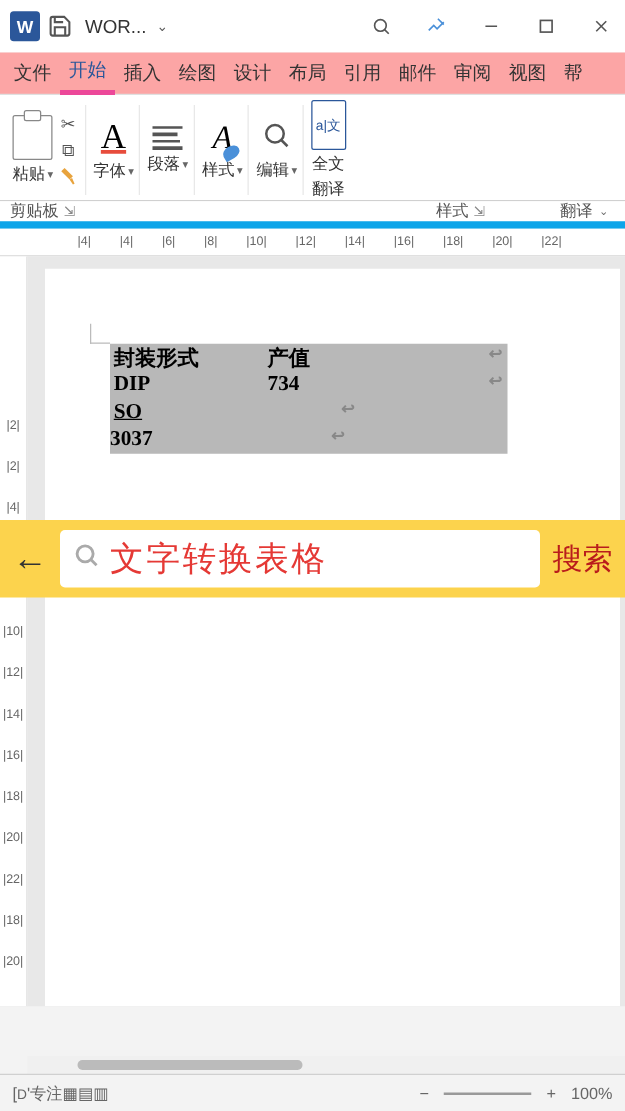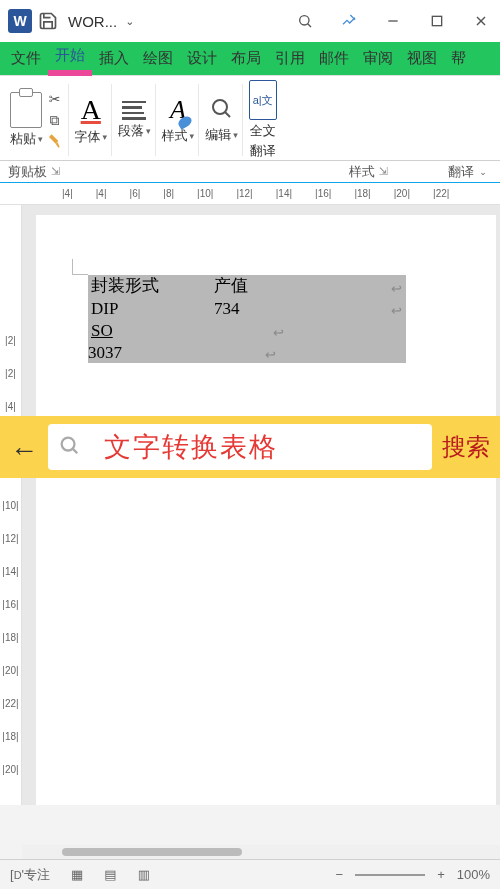--- a/index.html
+++ b/index.html
@@ -61,39 +61,39 @@
       font-size: 16px;
       width: 22px;
       height: 22px;
       display: flex;
       align-items: center;
       justify-content: center;
     }
     .title-btn svg { width: 16px; height: 16px; }
     .menubar {
       height: 34px;
-      background: #22c55e;
+      background: #fca5a5;
       display: flex;
       align-items: center;
       padding: 0 4px;
       border-bottom: 1px solid #e0e0e0;
       font-size: 15px;
       color: #333;
     }
     .menu-item {
       padding: 0 7px;
       height: 34px;
       display: flex;
       align-items: center;
       white-space: nowrap;
     }
     .menu-item.active {
       color: #2b579a;
       font-weight: 500;
-      border-bottom: 6px solid #ec4899;
+      border-bottom: 4px solid #ec4899;
     }
     .ribbon {
       background: #fff;
       padding: 8px 6px 4px;
       border-bottom: 1px solid #d0d0d0;
       display: flex;
       gap: 2px;
     }
     .ribbon-group {
       display: flex;
@@ -196,21 +196,21 @@
       position: relative;
     }
     .ribbon-sublabel-row {
       height: 22px;
       background: #fff;
       display: flex;
       font-size: 13px;
       color: #555;
       padding: 0 8px;
       align-items: center;
-      border-bottom: 1px solid #0ea5e9;
+      border-bottom: 6px solid #0ea5e9;
     }
     .sublabel {
       display: flex;
       align-items: center;
       gap: 4px;
     }
     .launcher { font-size: 11px; color: #888; }
     .spacer { flex: 1; }
     .ruler-h {
       height: 22px;
@@ -260,21 +260,21 @@
       border-left: 1px solid #bbb;
       border-bottom: 1px solid #bbb;
     }
     .sel-table {
       background: #b8b8b8;
       font-family: "Times New Roman", serif;
       font-size: 17px;
       color: #000;
       width: 318px;
     }
-    .sel-row { display: flex; height: 22px; align-items: flex-end; }
+    .sel-row { display: flex; height: 22px; align-items: flex-start; font-weight: bold; }
     .sel-c1 { width: 126px; padding-left: 3px; }
     .sel-c2 { width: 118px; }
     .sel-c3 { width: 74px; display:flex; align-items:center; }
     .ret { color: #888; font-size: 13px; margin-left: auto; padding-right: 4px;}
     .search-overlay {
       position: absolute;
       top: 416px;
       left: 0;
       width: 500px;
       height: 62px;
@@ -290,21 +290,21 @@
       font-weight: bold;
     }
     .search-box {
       flex: 1;
       background: #fff;
       height: 46px;
       border-radius: 4px;
       display: flex;
       align-items: center;
       padding: 0 10px;
-      gap: 24px;
+      gap: 8px;
     }
     .search-ico { color: #999; font-size: 20px; }
     .search-text {
       font-size: 27px;
       color: #e53935;
       font-weight: 500;
       letter-spacing: 2px;
     }
     .search-btn {
       font-size: 24px;
@@ -316,21 +316,21 @@
       left: 0;
       width: 500px;
       height: 30px;
       background: #f3f3f3;
       border-top: 1px solid #d0d0d0;
       display: flex;
       align-items: center;
       padding: 0 10px;
       font-size: 13px;
       color: #666;
-      gap: 21px;
+      gap: 0;
     }
     .status-right {
       margin-left: auto;
       display: flex;
       align-items: center;
       gap: 12px;
     }
     .zoom-track {
       width: 70px;
       height: 2px;

